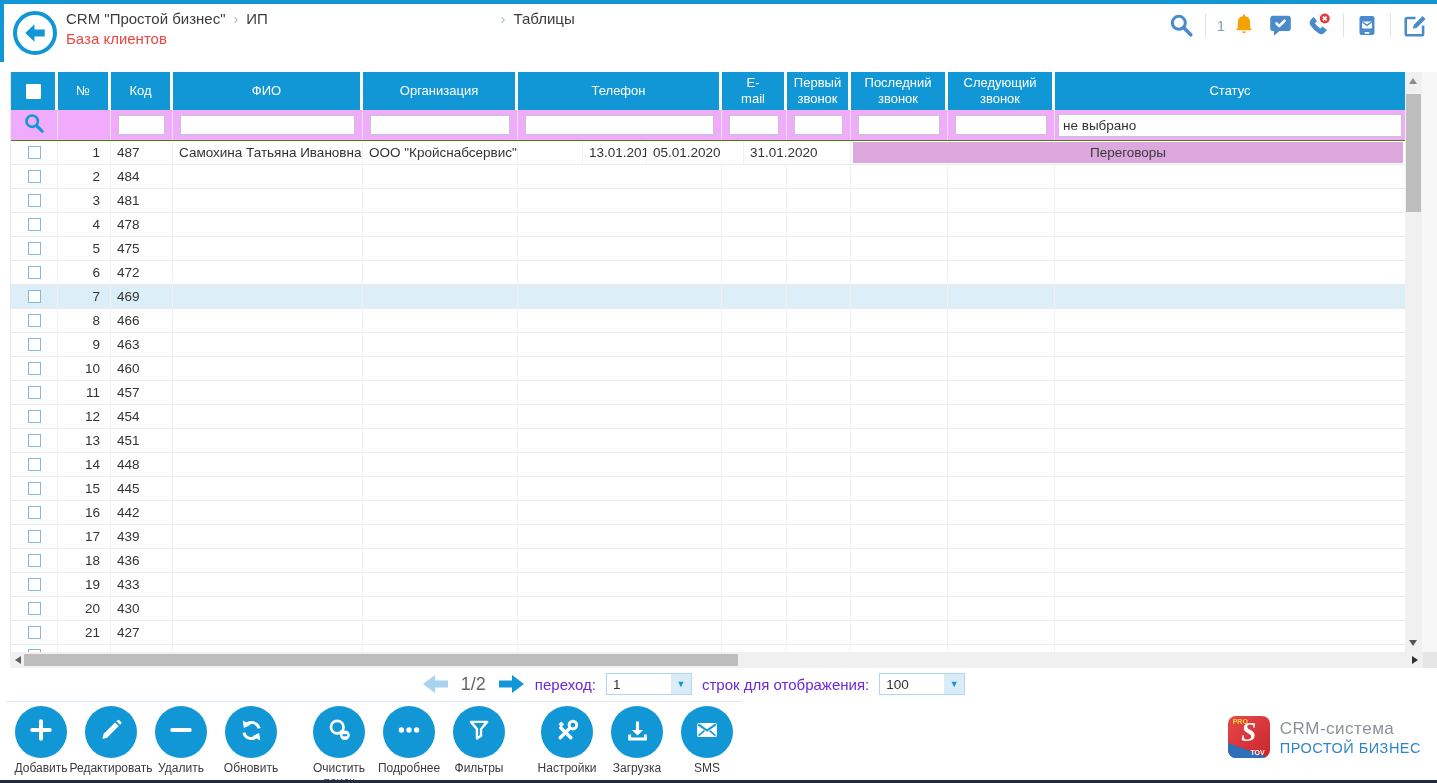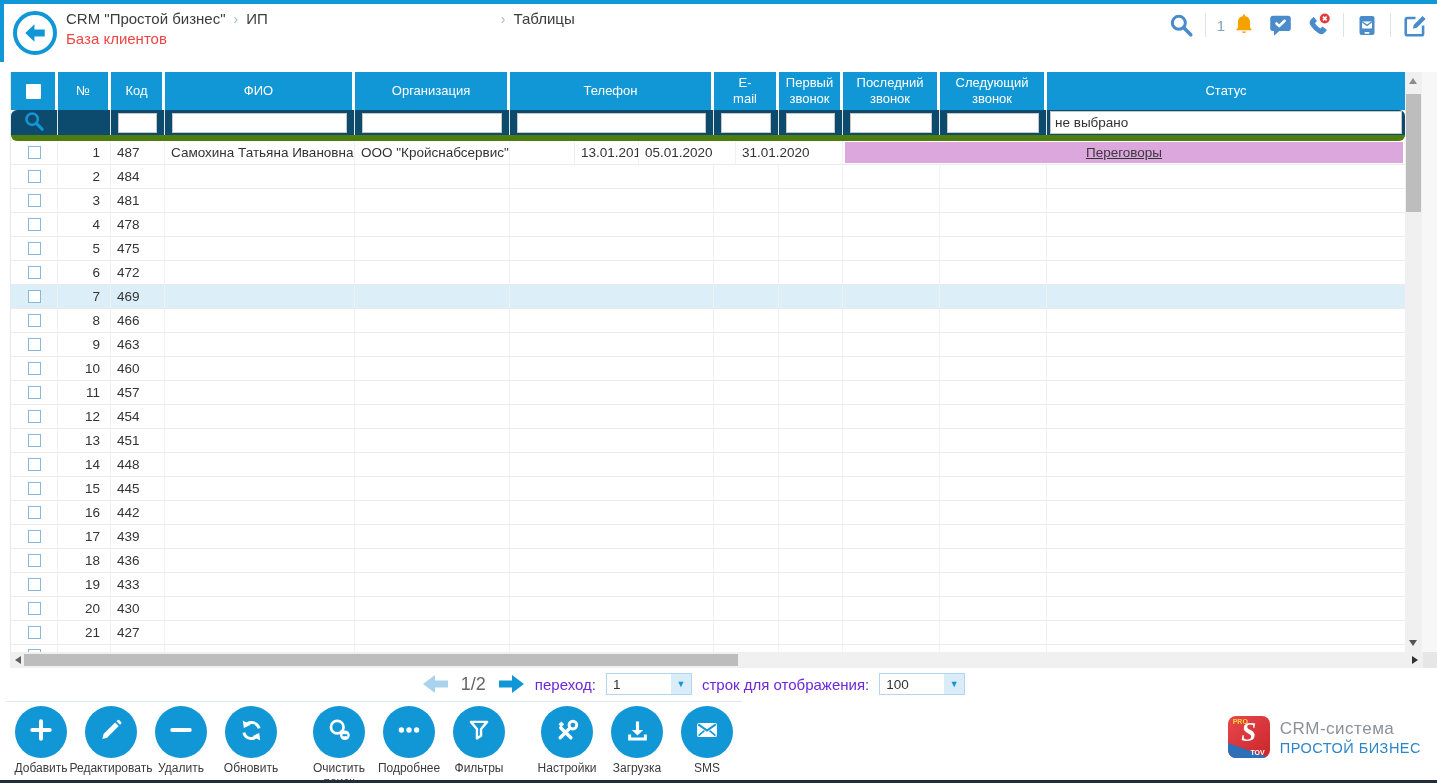--- a/index.html
+++ b/index.html
@@ -26,43 +26,43 @@
   
   .table-area { position:absolute; top:72px; left:10px; display:flex; }
   .grid { width:1395px; border-left:1px solid #E8E8E8; }
   .thead { display:flex; height:38px; }
   .th { background:#1297D6; color:#fff; font-size:13px; display:flex; align-items:center;
         justify-content:center; text-align:center; border-right:3px solid #fff; line-height:1.2; }
   .th:last-child { border-right:none; }
   .hdr-check { width:15px; height:15px; background:#fff; border-radius:1px; }
   .c-email .hdr-label { display:inline-block; max-width:32px; }
 
-  .filter-row { display:flex; height:31px; background:#0c4a6e; border-bottom:6px solid #4d7c0f;border-radius:6px; }
+  .filter-row { display:flex; height:31px; background:#f0abfc; border-bottom:1px solid #4d7c0f; }
   .fc { display:flex; align-items:center; justify-content:center; border-right:1px solid #E6E6E6; }
   .fc:last-child { border-right:none; }
   .finput { width:calc(100% - 14px); height:20px; border:1px solid #C6C6C6; background:#fff;
             font-size:13px; color:#333; padding:0 4px; font-family:inherit; }
   .finput.fstatus { width:calc(100% - 6px); height:23px; font-size:13.5px; }
 
   .tbody { background:#fff; }
   .tr { display:flex; height:24px; border-bottom:1px solid #EBEBEB; background:#fff; }
   .tr.selected { background:#DCEEF8; }
   .tr.partial { height:7px; overflow:hidden; border-bottom:none; }
   .td { display:flex; align-items:center; border-right:1px solid #F1F1F1; font-size:13.5px;
         color:#333; padding:0 6px; white-space:nowrap; overflow:hidden; }
   .td:last-child { border-right:none; }
   .td.c-sel { justify-content:center; padding:0; }
   .td.c-num { justify-content:flex-end; padding-right:10px; }
   .cb { width:13px; height:13px; border:1px solid #85B8DC; background:#fff; }
-  .td.c-status { padding:1px 2px;text-decoration:underline; }
+  .td.c-status { padding:1px 2px; }
   .status-badge { flex:1; height:21px; background:#DCA7DC; display:flex; align-items:center;
                   justify-content:center; font-size:13.5px; color:#3A3A3A; }
 
   
-  .c-sel{width:47px;flex:none}.c-num{width:53px;flex:none}.c-code{width:54px;flex:none}
+  .c-sel{width:47px;flex:none}.c-num{width:53px;flex:none}.c-code{width:62px;flex:none}
   .c-fio{width:190px;flex:none}.c-org{width:155px;flex:none}.c-phone{width:204px;flex:none}
   .c-email{width:65px;flex:none}.c-first_call{width:64px;flex:none}.c-last_call{width:97px;flex:none}
   .c-next_call{width:107px;flex:none}.c-status{flex:1}
 
   
   .vscroll { width:17px; height:580px; background:#F0F0F0; position:relative; }
   .vs-up { position:absolute; top:6px; left:4px; width:0; height:0;
            border-left:4.5px solid transparent; border-right:4.5px solid transparent;
            border-bottom:6px solid #8C8C8C; }
   .vs-down { position:absolute; bottom:6px; left:4px; width:0; height:0;

